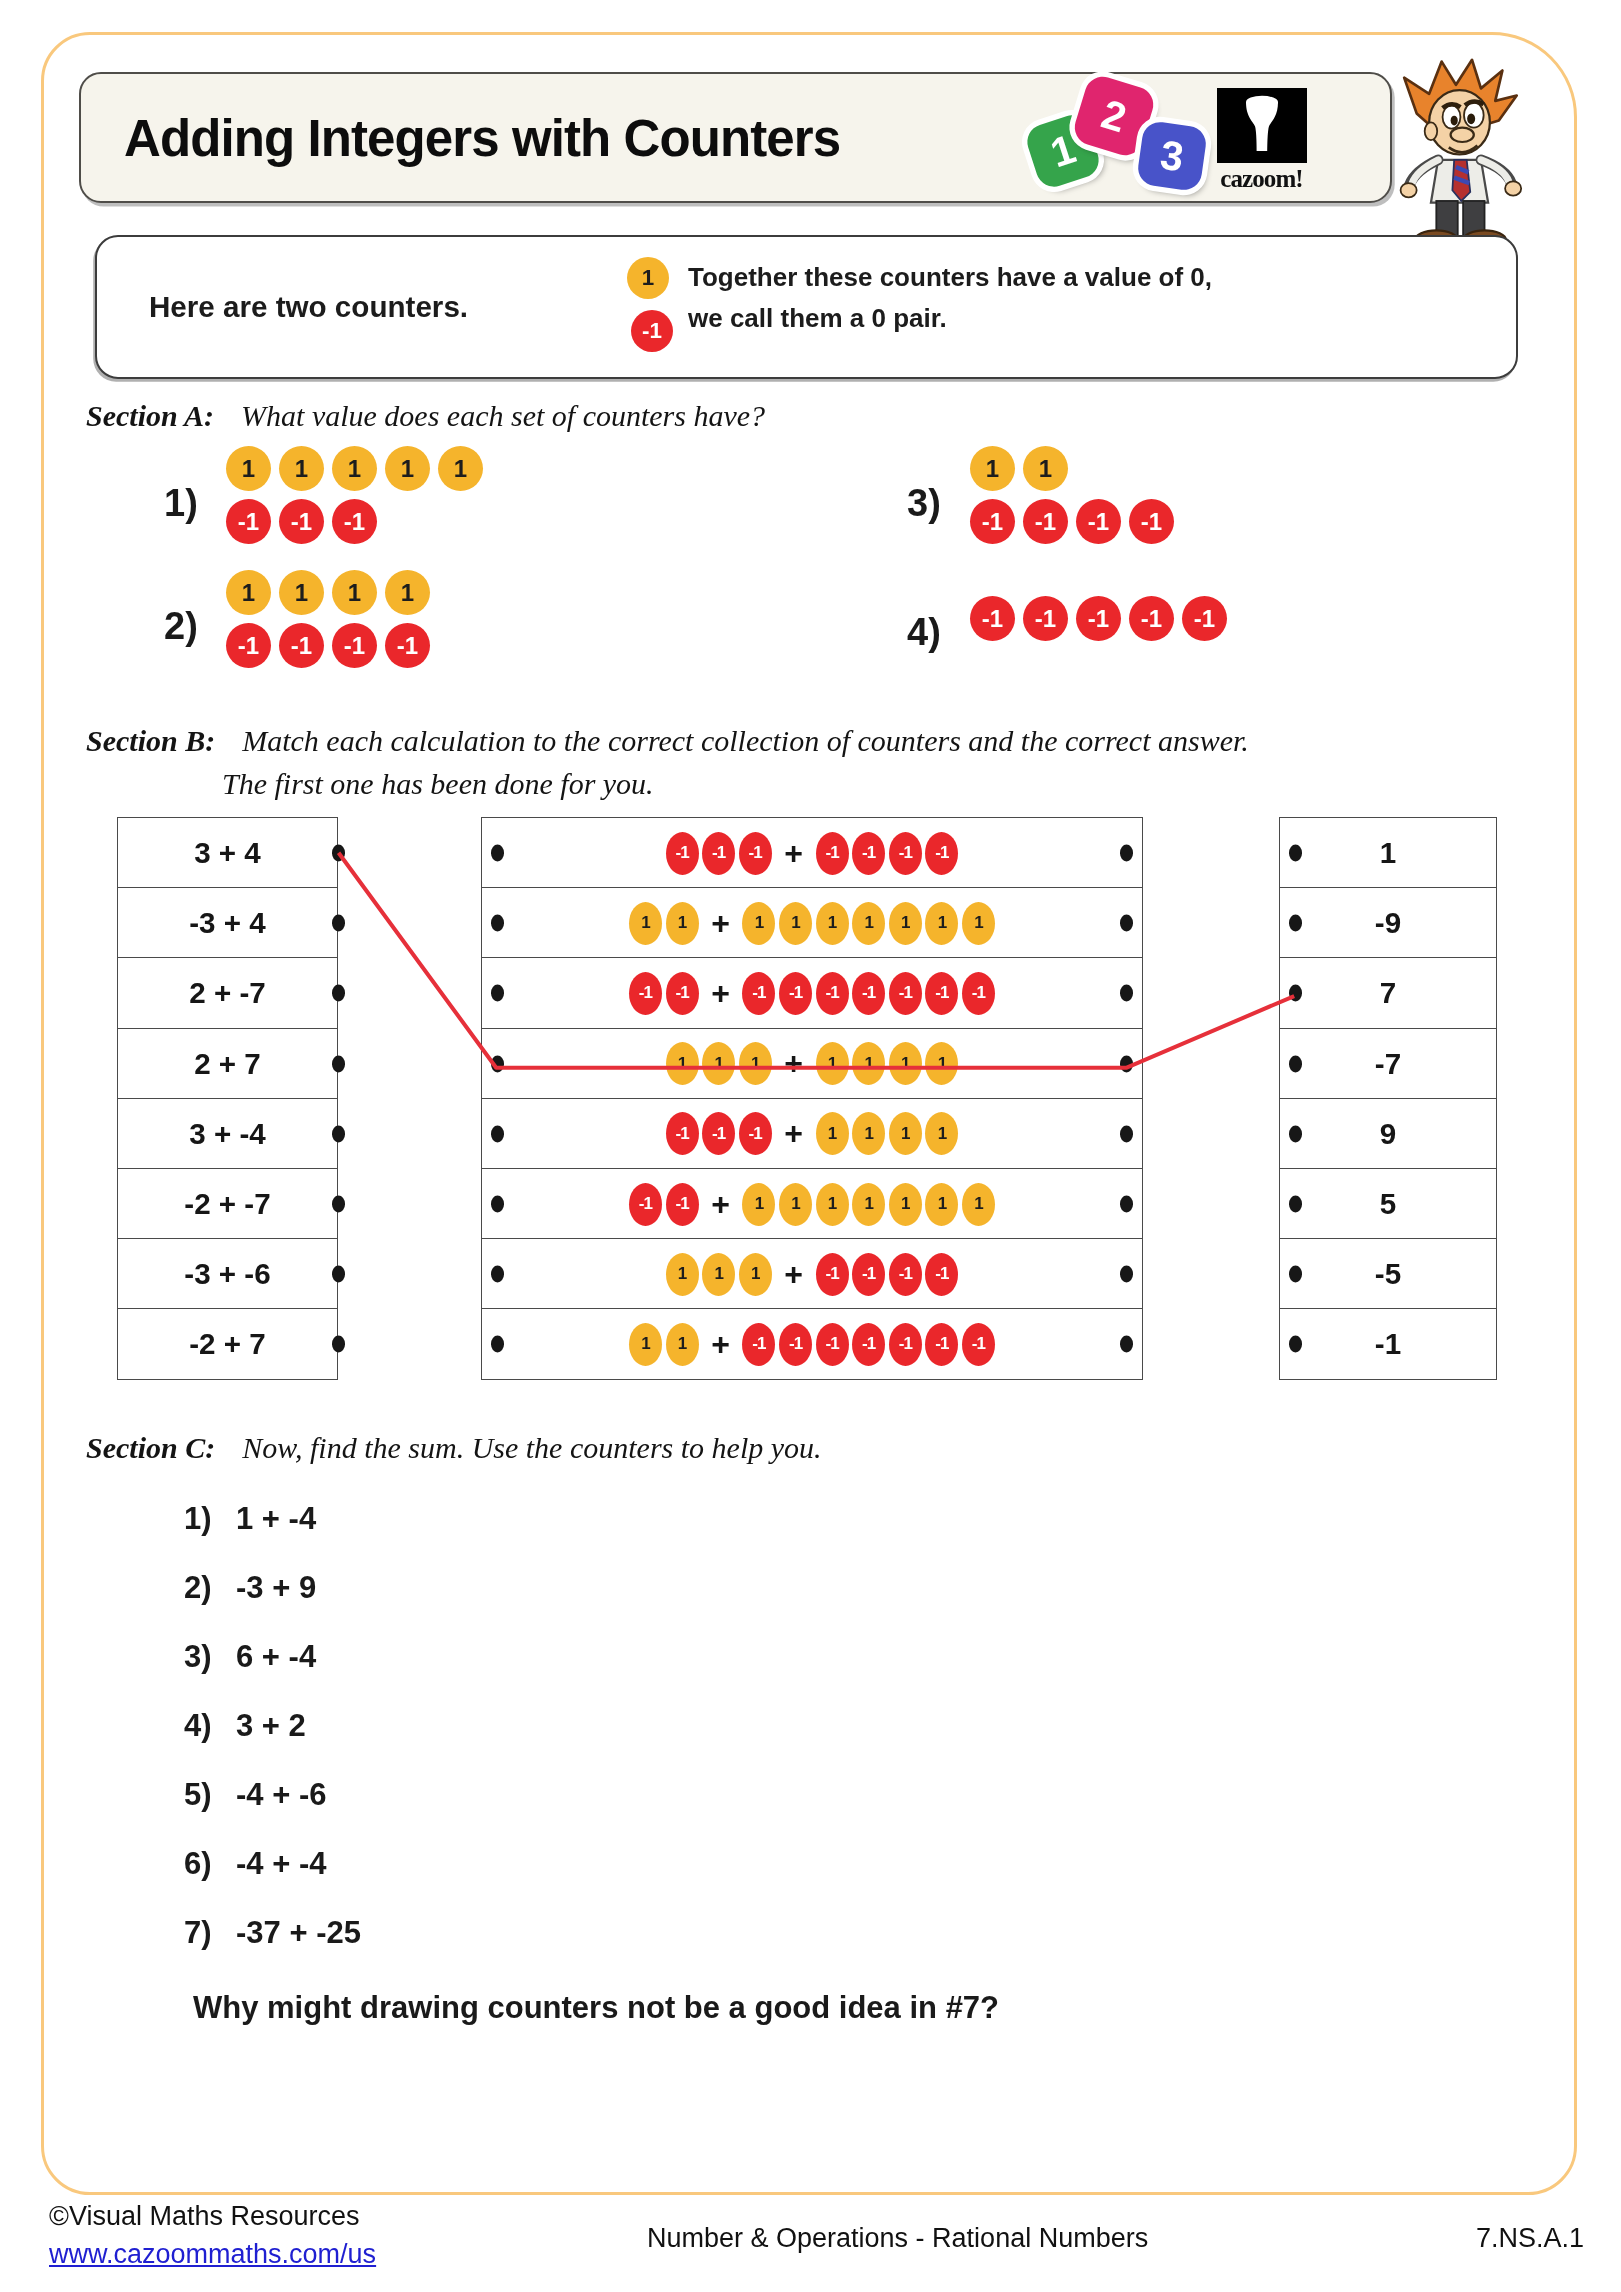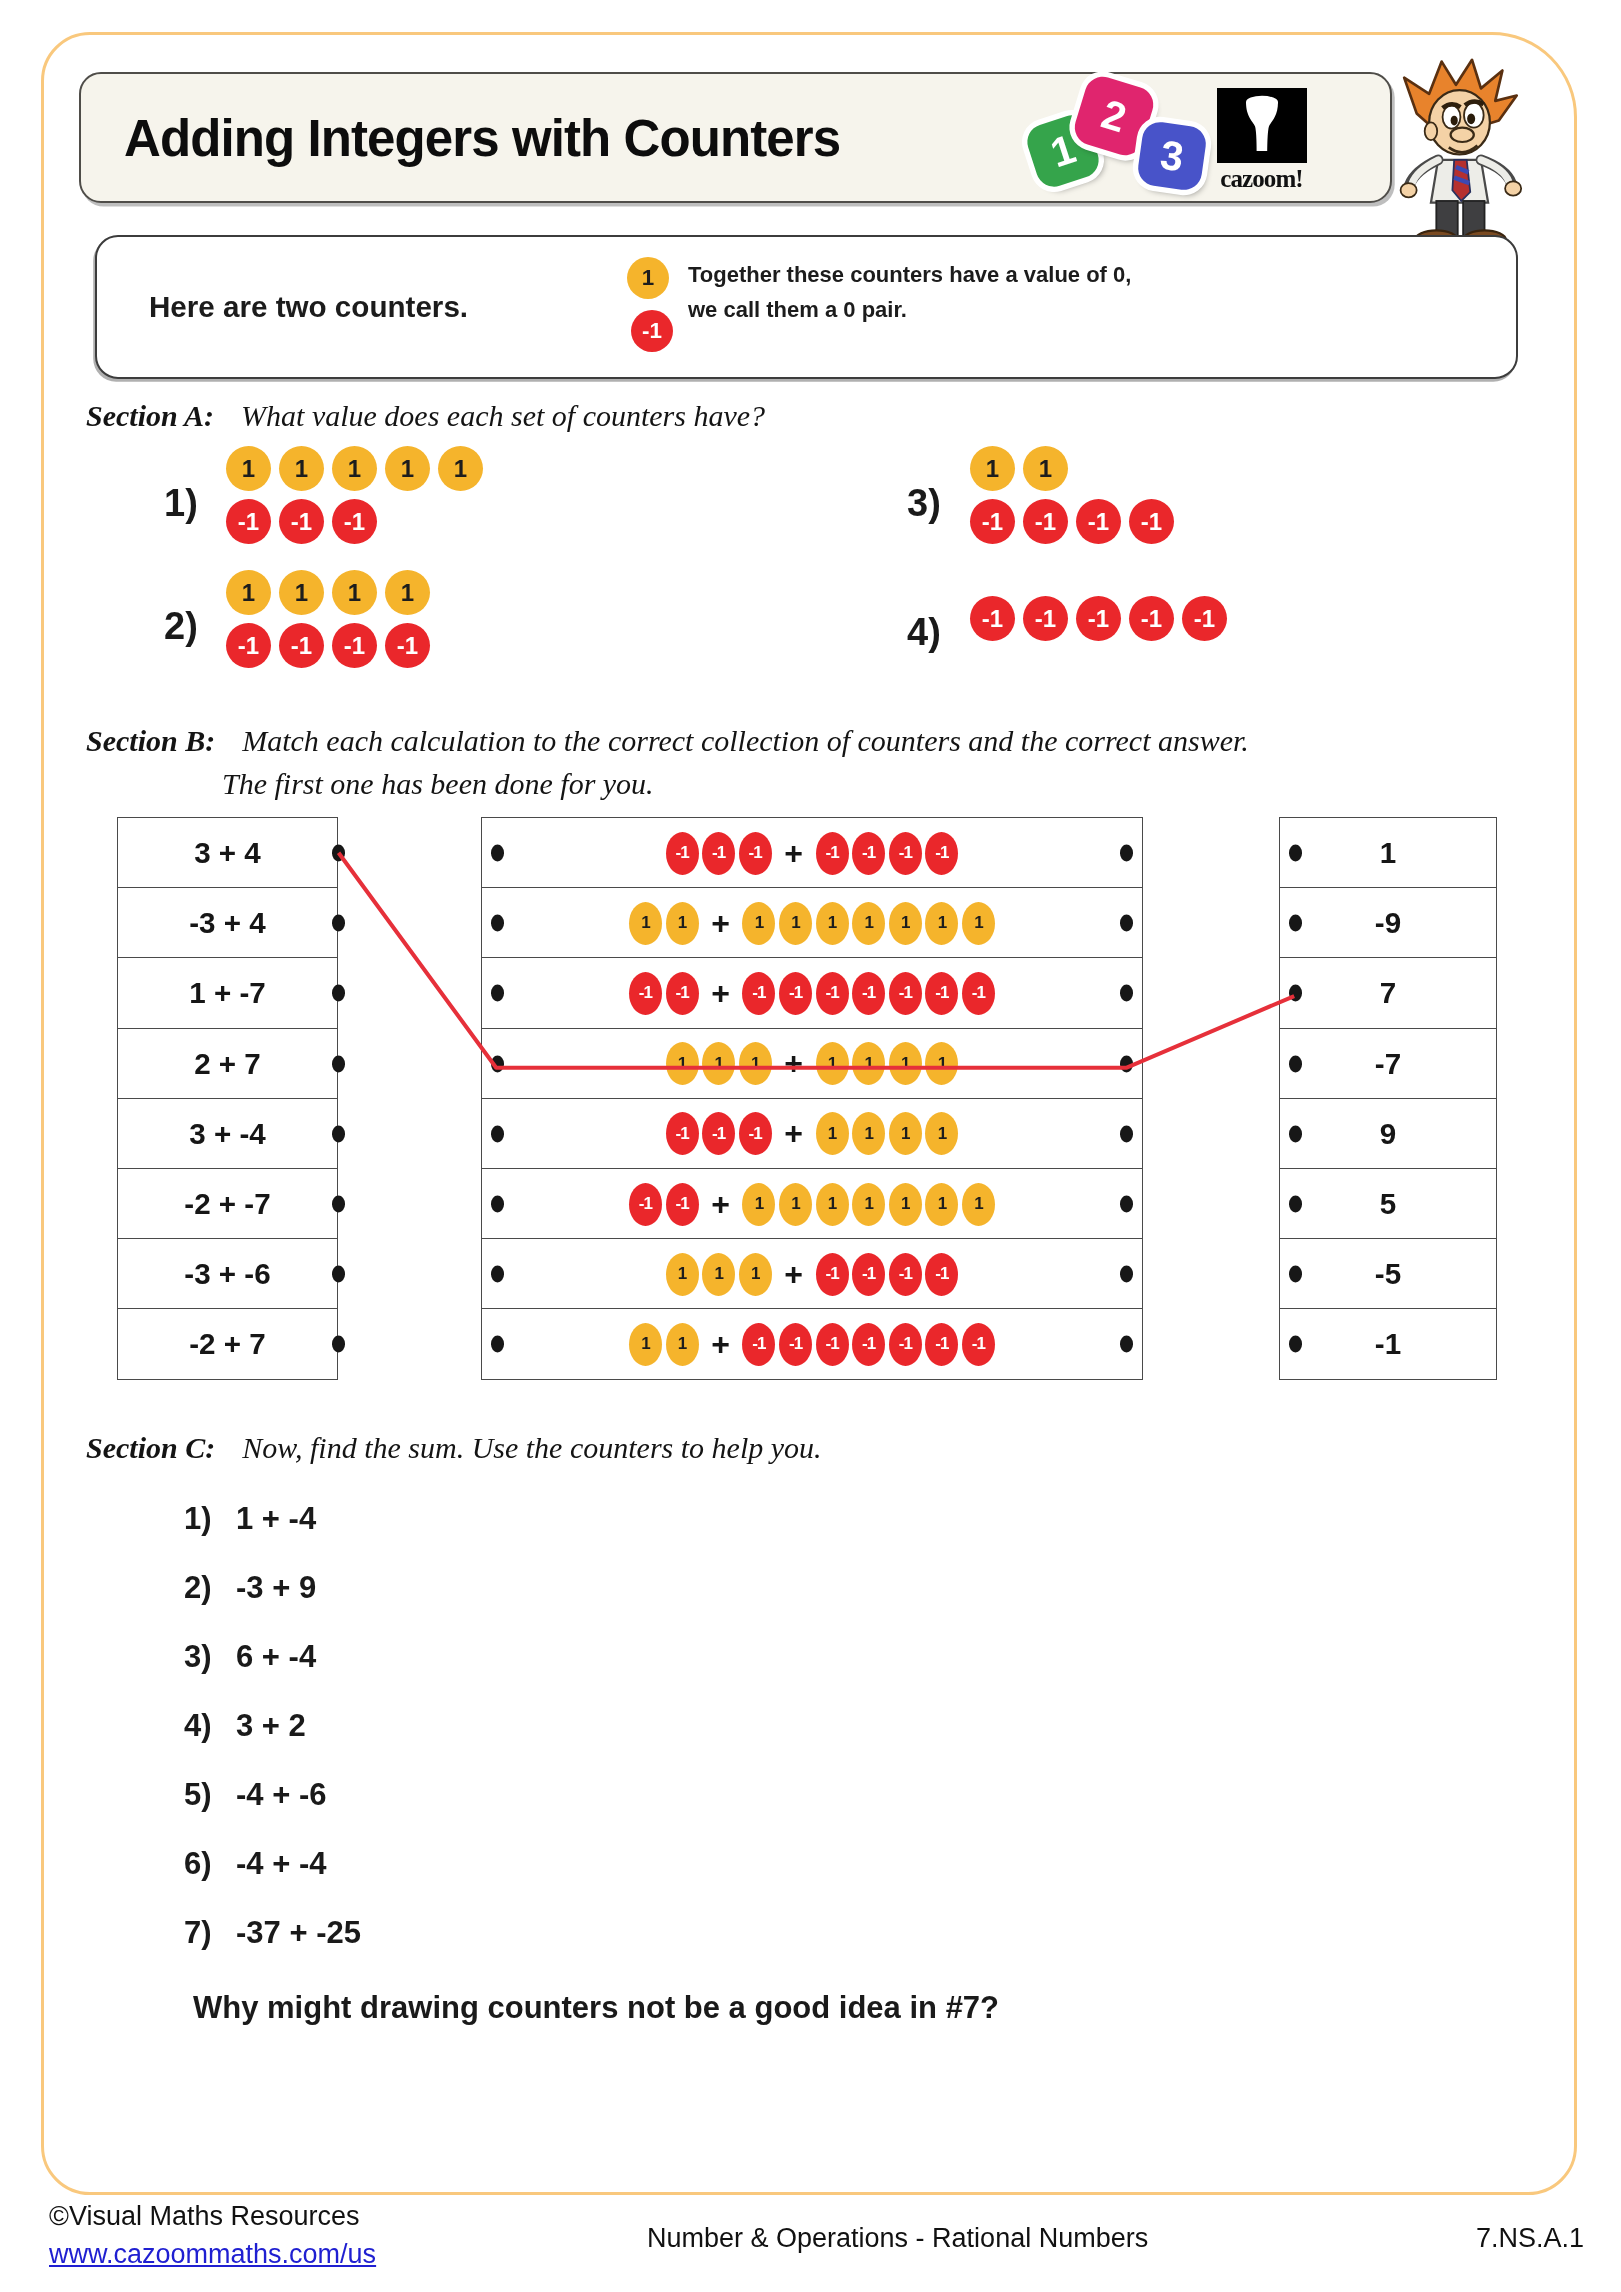--- a/index.html
+++ b/index.html
@@ -28,21 +28,21 @@
         align-items:center;justify-content:center;}
   .cazoom-word{font-family:"Liberation Serif",serif;font-weight:bold;font-size:25px;
         color:#111;margin-top:1.8px;letter-spacing:-0.9px;}
   
   .character{position:absolute;left:1397px;top:56px;width:134px;height:197px;}
   
   .info-box{position:absolute;left:95px;top:235px;width:1419px;height:140px;background:#fff;
         border:2.7px solid #3c3c3c;border-radius:23px;box-shadow:-1.8px 2.7px 0 rgba(80,80,80,.45);}
   .info-lead{position:absolute;left:52px;top:50%;transform:translateY(-50%);
         font-size:29.6px;font-weight:bold;color:#1c1c1c;white-space:nowrap;}
-  .info-lines{position:absolute;left:591px;top:19.7px;font-size:22px;font-weight:bold;
+  .info-lines{position:absolute;left:591px;top:19.7px;font-size:26px;font-weight:bold;
         color:#1c1c1c;line-height:1.6;white-space:nowrap;}
   
   .counter{display:flex;align-items:center;justify-content:center;border-radius:50%;
         font-weight:bold;box-sizing:border-box;}
   .c-big{width:45px;height:45px;font-size:24px;}
   .c-info{position:absolute;width:42px;height:42px;font-size:22.4px;}
   .c-sm{width:33px;height:43px;font-size:17px;letter-spacing:-0.9px;}
   .crow{display:flex;gap:8px;}
   .cgrid{position:absolute;display:flex;flex-direction:column;gap:8px;}
   .pnum{position:absolute;font-size:38px;font-weight:bold;color:#1a1a1a;}
@@ -215,21 +215,21 @@
   <div class="b-col b-col-left" id="b-left">
       <div class="b-row">
         <span class="b-eq">3 + 4</span>
         <span class="dot dot-outer"></span>
       </div>
       <div class="b-row">
         <span class="b-eq">-3 + 4</span>
         <span class="dot dot-outer"></span>
       </div>
       <div class="b-row">
-        <span class="b-eq">1 + -7</span>
+        <span class="b-eq">2 + -7</span>
         <span class="dot dot-outer"></span>
       </div>
       <div class="b-row">
         <span class="b-eq">2 + 7</span>
         <span class="dot dot-outer"></span>
       </div>
       <div class="b-row">
         <span class="b-eq">3 + -4</span>
         <span class="dot dot-outer"></span>
       </div>

